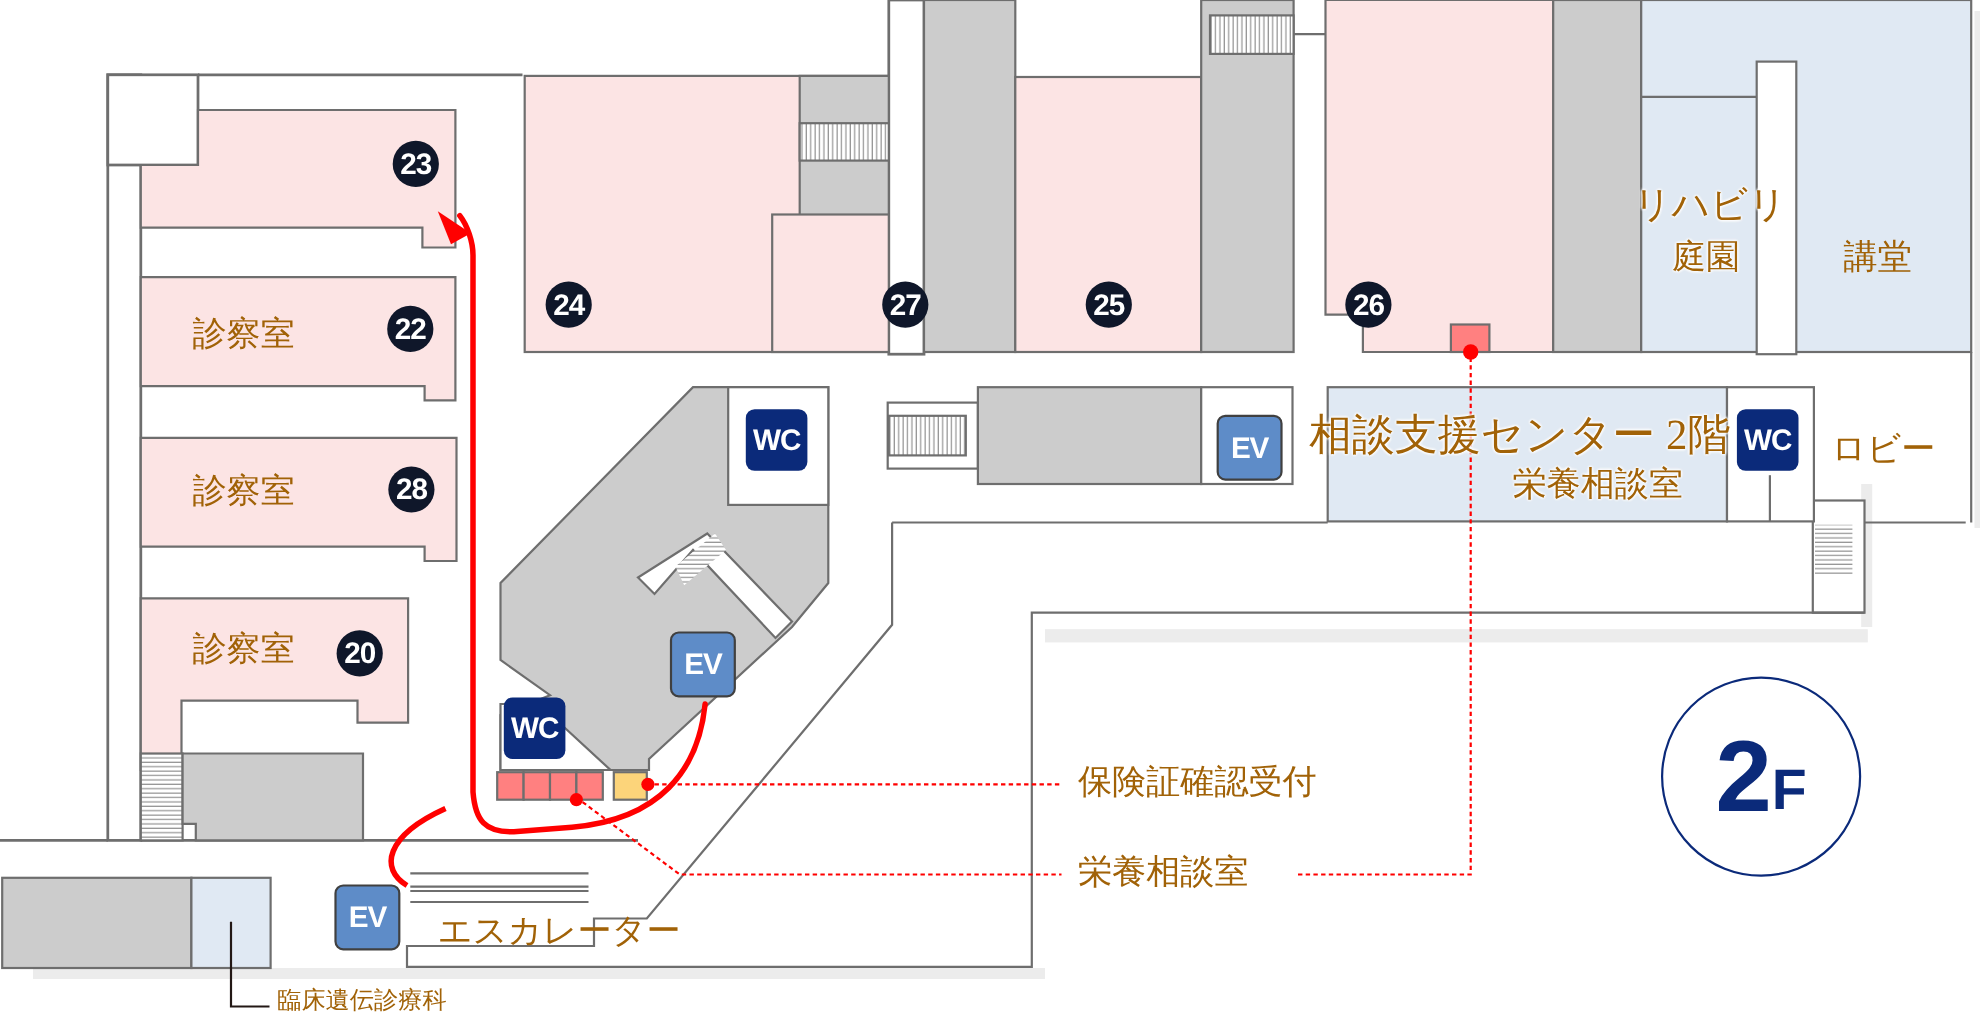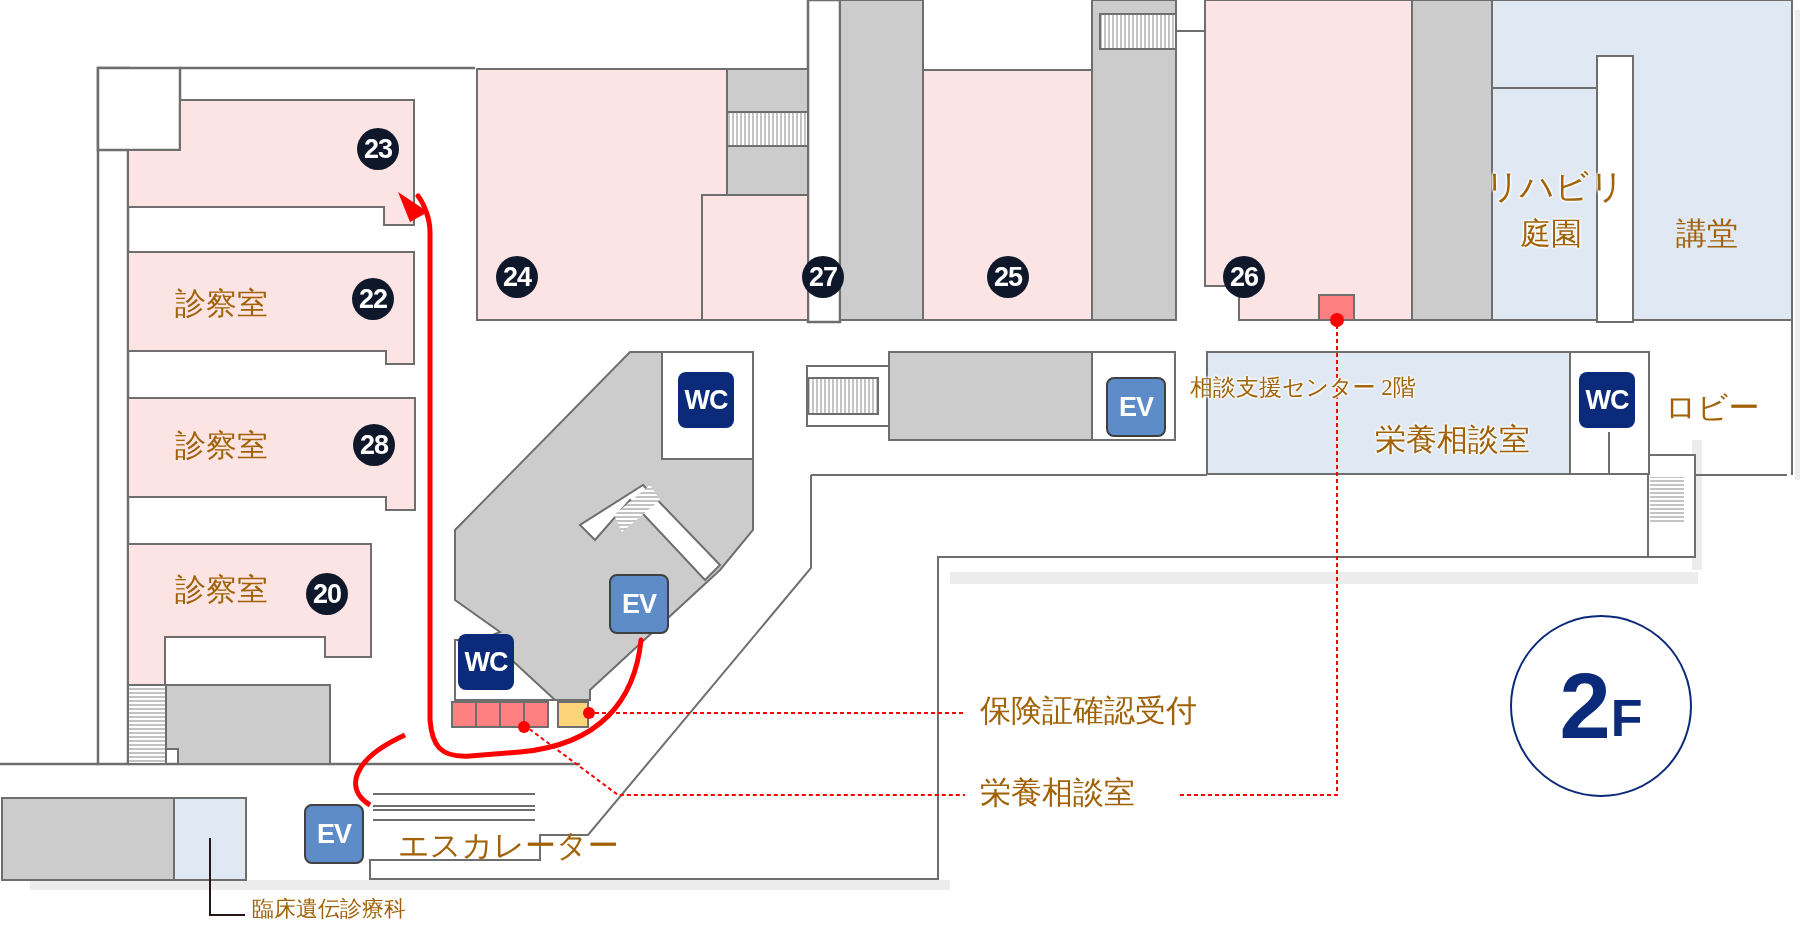--- a/index.html
+++ b/index.html
@@ -151,21 +151,21 @@
 <div class="room-badge" style="left:987px;top:256px;">25</div>
 <div class="room-badge" style="left:1223px;top:256px;">26</div>
 
 <div class="lbl" style="left:175px;top:288px;font-size:31px;">診察室</div>
 <div class="lbl" style="left:175px;top:430px;font-size:31px;">診察室</div>
 <div class="lbl" style="left:175px;top:574px;font-size:31px;">診察室</div>
 
 <div class="lbl halo" style="left:1485px;top:170px;font-size:34px;">リハビリ</div>
 <div class="lbl halo" style="left:1520px;top:218px;font-size:31px;">庭園</div>
 <div class="lbl" style="left:1676px;top:218px;font-size:31px;">講堂</div>
-<div class="lbl halo" style="left:1190px;top:376px;font-size:23px;">相談支援センター 2階</div>
+<div class="lbl halo" style="left:1190px;top:376px;font-size:39px;">相談支援センター 2階</div>
 <div class="lbl halo" style="left:1375px;top:424px;font-size:31px;">栄養相談室</div>
 <div class="lbl" style="left:1665px;top:392px;font-size:31px;">ロビー</div>
 <div class="lbl" style="left:398px;top:830px;font-size:31px;">エスカレーター</div>
 <div class="lbl" style="left:252px;top:898px;font-size:22px;">臨床遺伝診療科</div>
 
 <div class="lbl" style="left:980px;top:695px;font-size:31px;">保険証確認受付</div>
 <div class="lbl" style="left:980px;top:777px;font-size:31px;">栄養相談室</div>
 
 <div class="fac wc" style="left:678px;top:372px;">WC</div>
 <div class="fac wc" style="left:458px;top:634px;">WC</div>

